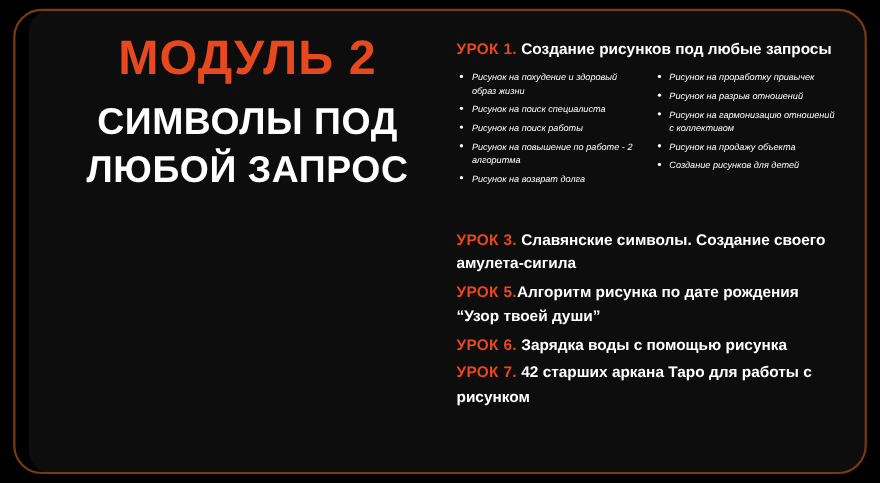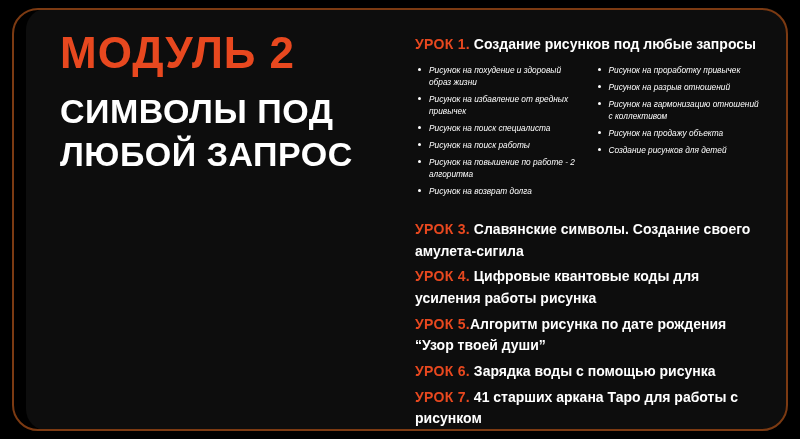--- a/index.html
+++ b/index.html
@@ -48,20 +48,21 @@
     width: 800px;
     height: 439px;
   }
 
   
   .left {
     position: absolute;
     left: 60px;
     top: 30px;
     width: 330px;
+    text-align: center;
   }
   .module-title {
     font-size: 44px;
     font-weight: bold;
     color: #e8481f;
     letter-spacing: 1px;
     line-height: 1.05;
     margin: 0 0 14px 0;
     white-space: nowrap;
   }
@@ -94,21 +95,21 @@
     letter-spacing: 0.3px;
   }
   .lesson-text {
     color: #ffffff;
     font-weight: bold;
   }
   .bullet-cols {
     display: flex;
     gap: 14px;
     margin-top: 8px;
-    margin-bottom: 10px;
+    margin-bottom: 28px;
   }
   .bullet-col {
     flex: 1;
   }
   ul.bullets {
     margin: 0;
     padding-left: 12px;
     list-style: none;
   }
   ul.bullets li {
@@ -159,21 +160,20 @@
     <div class="right">
 
       <div class="lesson-block">
         <p class="lesson-head">
           <span class="lesson-label">УРОК 1.</span><span class="lesson-text"> Создание рисунков под любые запросы</span>
         </p>
         <div class="bullet-cols">
           <div class="bullet-col">
             <ul class="bullets">
               <li>Рисунок на похудение и здоровый образ жизни</li>
-              <li>Рисунок на избавление от вредных привычек</li>
               <li>Рисунок на поиск специалиста</li>
               <li>Рисунок на поиск работы</li>
               <li>Рисунок на повышение по работе - 2 алгоритма</li>
               <li>Рисунок на возврат долга</li>
             </ul>
           </div>
           <div class="bullet-col">
             <ul class="bullets">
               <li>Рисунок на проработку привычек</li>
               <li>Рисунок на разрыв отношений</li>
@@ -188,35 +188,30 @@
       <div class="divider"></div>
 
       <div class="lessons-list">
         <div class="lesson-block">
           <p class="lesson-head">
             <span class="lesson-label">УРОК 3.</span><span class="lesson-text"> Славянские символы. Создание своего амулета-сигила</span>
           </p>
         </div>
         <div class="lesson-block">
           <p class="lesson-head">
-            <span class="lesson-label">УРОК 4.</span><span class="lesson-text"> Цифровые квантовые коды для усиления работы рисунка</span>
-          </p>
-        </div>
-        <div class="lesson-block">
-          <p class="lesson-head">
             <span class="lesson-label">УРОК 5.</span><span class="lesson-text">Алгоритм рисунка по дате рождения “Узор твоей души”</span>
           </p>
         </div>
         <div class="lesson-block">
           <p class="lesson-head">
             <span class="lesson-label">УРОК 6.</span><span class="lesson-text"> Зарядка воды с помощью рисунка</span>
           </p>
         </div>
         <div class="lesson-block">
           <p class="lesson-head">
-            <span class="lesson-label">УРОК 7.</span><span class="lesson-text"> 41 старших аркана Таро для работы с рисунком</span>
+            <span class="lesson-label">УРОК 7.</span><span class="lesson-text"> 42 старших аркана Таро для работы с рисунком</span>
           </p>
         </div>
       </div>
 
     </div>
   </div>
 </div>
 
 </body></html>

